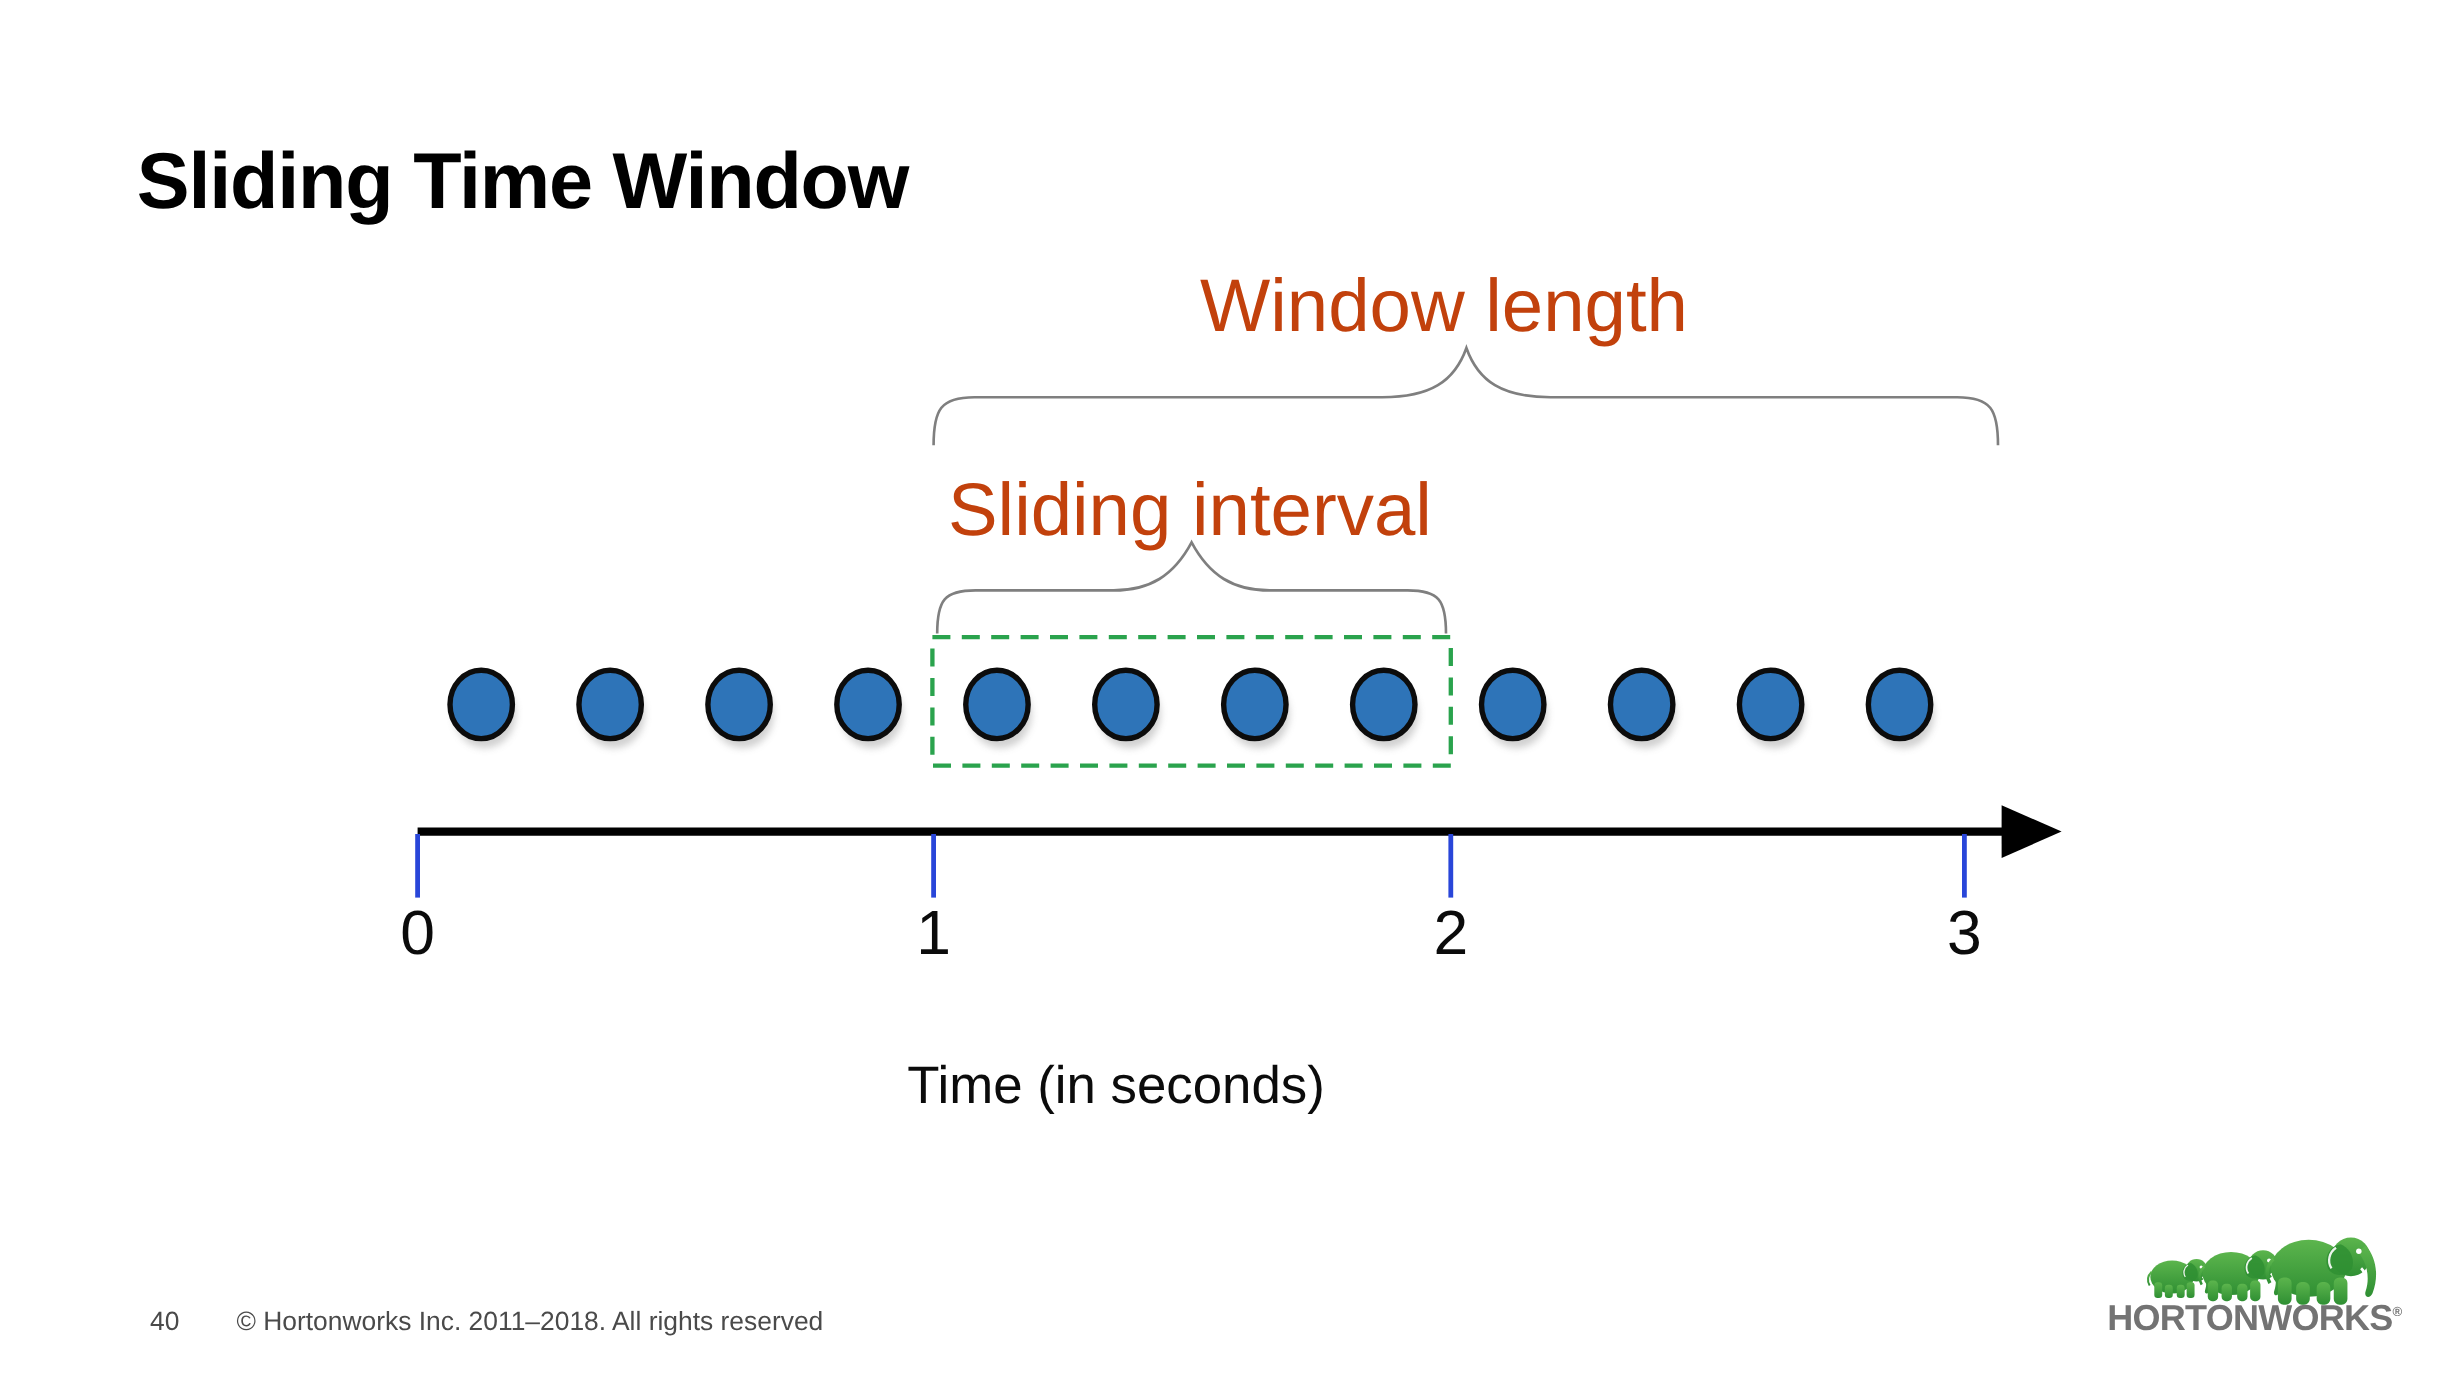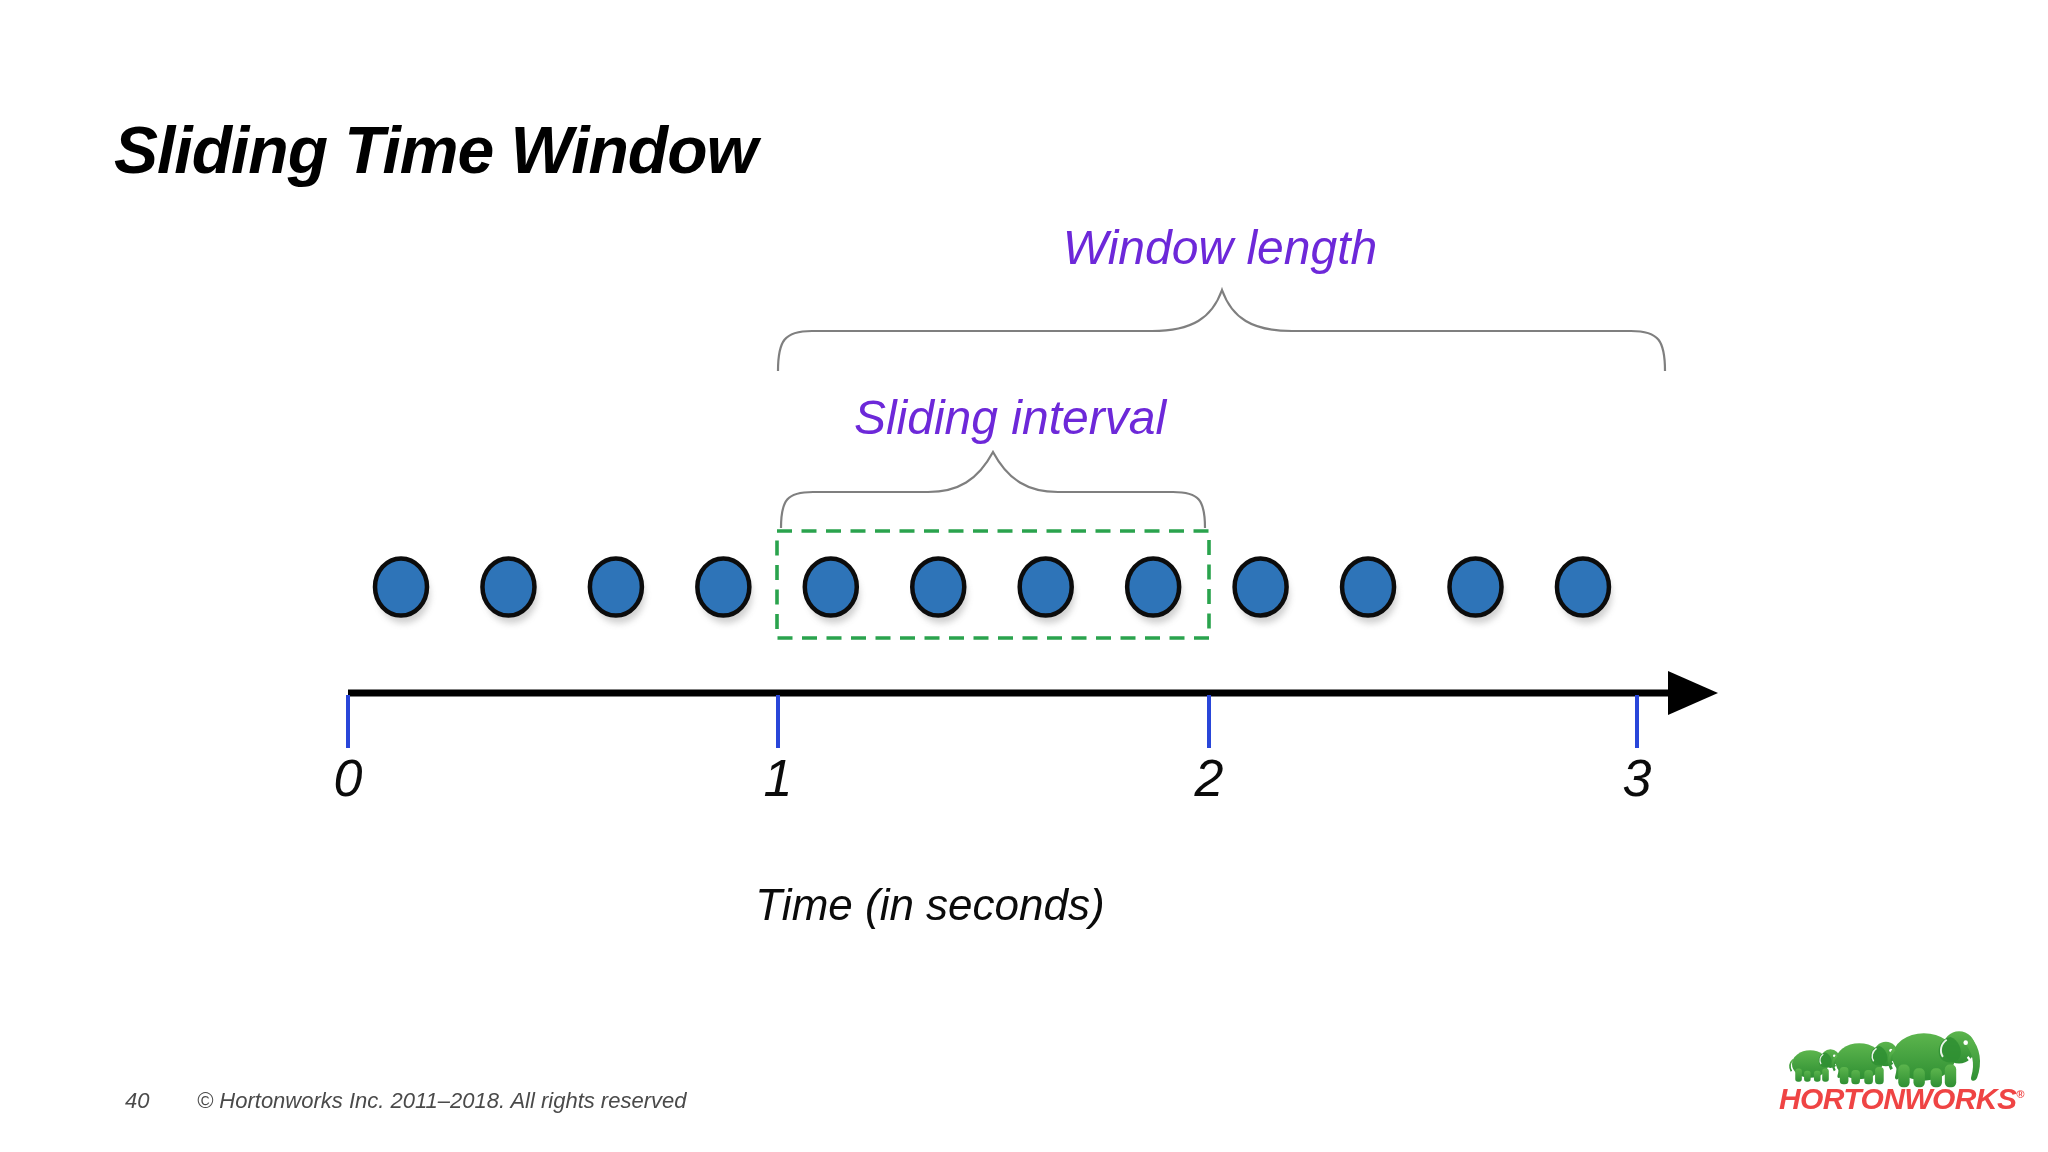--- a/index.html
+++ b/index.html
@@ -1,40 +1,40 @@
 <!DOCTYPE html>
 <html><head>
 <meta charset="utf-8">
 <style>
   html,body{margin:0;padding:0;background:#ffffff;}
   .slide{
     position:relative;width:2048px;height:1152px;background:#ffffff;overflow:hidden;
-    font-family:"Liberation Sans", sans-serif;color:#000;font-style:italic;
+    font-family:"Liberation Sans", sans-serif;color:#000;
   }
   .abs{position:absolute;}
   .slide-title{
     left:114px;top:112px;font-size:66px;font-weight:700;letter-spacing:-1px;color:#000;
   }
   .diagram-label{
-    font-size:48px;font-weight:400;color:#6d28d9;text-align:center;width:440px;
+    font-size:62px;font-weight:400;color:#c2410c;width:440px;
   }
   .window-length-label{left:1000px;top:220px;}
   .sliding-interval-label{left:790px;top:390px;}
   .time-axis-label{left:680px;top:880px;width:500px;font-size:44px;text-align:center;color:#0b0b0b;}
   .tick-label{
     position:absolute;top:752px;transform:translateX(-50%);
     font-size:52px;color:#0b0b0b;line-height:1.0;
   }
   .footer{top:1088px;font-size:22px;color:#4a4a4a;}
   .footer-page{left:125px;}
   .footer-copy{left:197px;}
   .logo-wrap{left:1748px;top:1024px;width:260px;height:100px;}
   .logo-text{
-    position:absolute;left:8px;top:58px;font-size:30px;font-weight:800;color:#ef4444;
-    letter-spacing:-0.6px;white-space:nowrap;margin-left:23px;
+    position:absolute;left:8px;top:58px;font-size:30px;font-weight:800;color:#737373;
+    letter-spacing:-0.6px;white-space:nowrap;
   }
   .logo-text sup{font-size:11px;vertical-align:super;}
   svg{display:block;}
 </style>
 </head>
 <body>
 
 <div class="slide">
 
   <div class="abs slide-title">Sliding Time Window</div>

